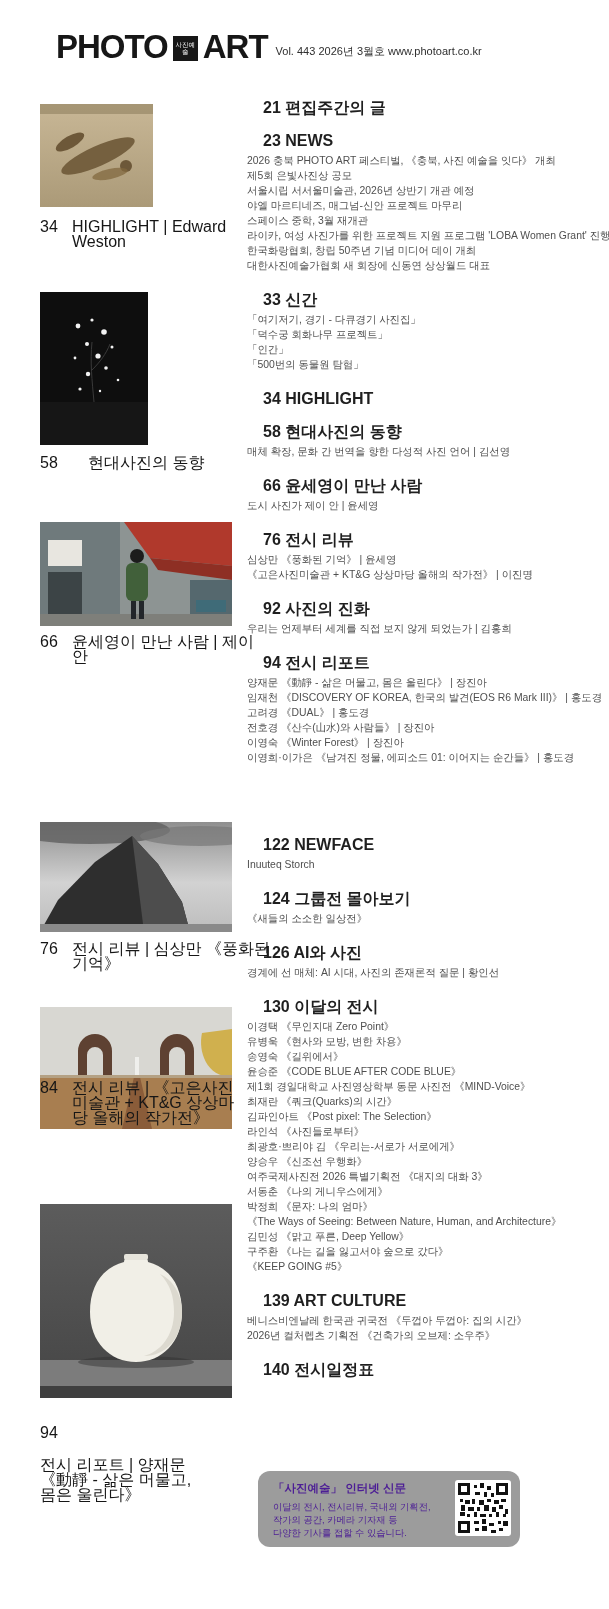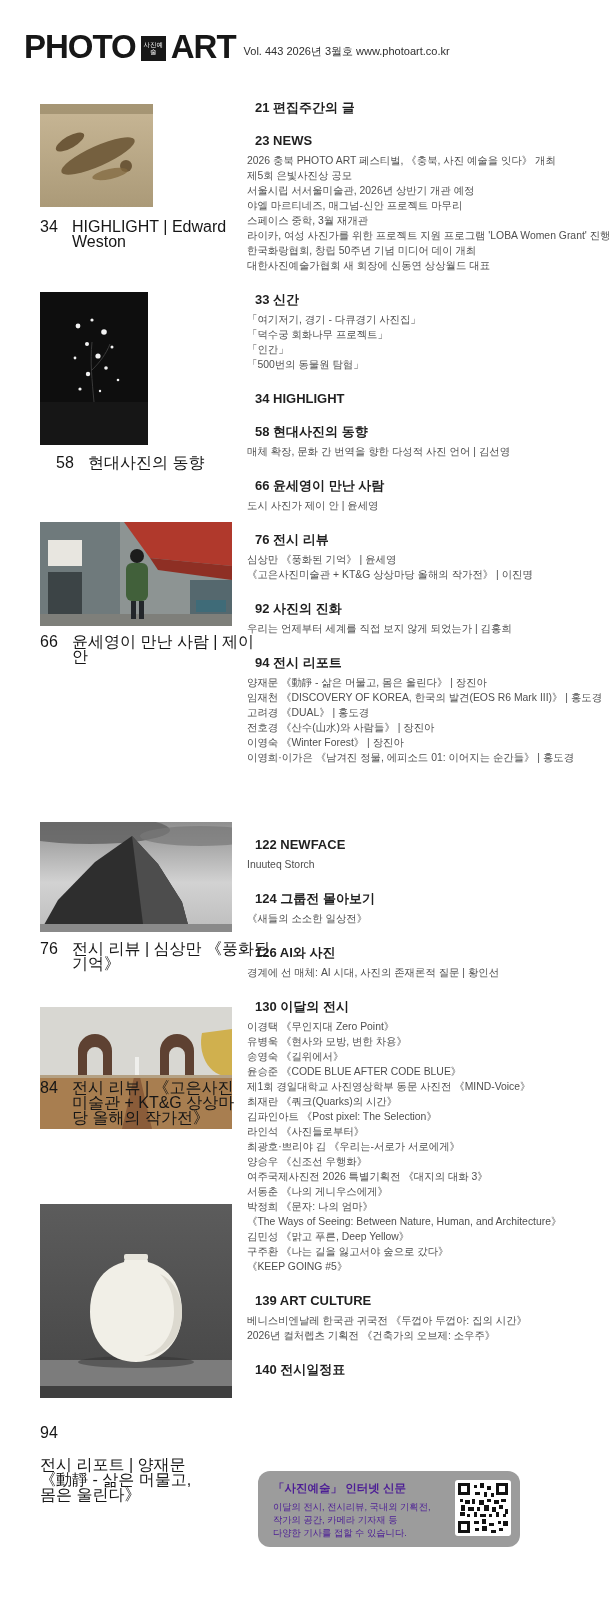--- a/index.html
+++ b/index.html
@@ -1,21 +1,21 @@
 <!DOCTYPE html>
 <html><head>
 <meta charset="utf-8">
 <style>
   html,body{margin:0;padding:0;background:#ffffff;}
   body{width:609px;height:1609px;position:relative;overflow:hidden;
        font-family:"Liberation Sans","DejaVu Sans",sans-serif;color:#222;}
   .page{position:absolute;inset:0;background:#fff;}
 
   
-  .masthead{position:absolute;left:24px;top:30px;display:flex;align-items:center;}
+  .masthead{position:absolute;left:56px;top:30px;display:flex;align-items:center;}
   .logo{display:flex;align-items:center;}
   .logo-word{font-size:33px;font-weight:bold;letter-spacing:-1px;color:#171717;line-height:33px;}
   .logo-box{width:25px;height:25px;background:#171717;color:#fff;font-size:6.5px;line-height:7.5px;
             display:flex;align-items:center;justify-content:center;text-align:center;
             margin:3px 5px 0 5px;word-break:break-all;padding:1px;box-sizing:border-box;}
   .issue-info{font-size:11px;color:#2e2e2e;margin-left:8px;margin-top:10px;letter-spacing:0;}
 
   
   figure.thumb{position:absolute;margin:0;padding:0;overflow:hidden;}
   figure.thumb svg{display:block;}
@@ -23,33 +23,33 @@
   .t2{left:40px;top:292px;width:108px;height:153px;}
   .t3{left:40px;top:522px;width:192px;height:104px;}
   .t4{left:40px;top:822px;width:192px;height:110px;}
   .t5{left:40px;top:1007px;width:192px;height:122px;}
   .t6{left:40px;top:1204px;width:192px;height:194px;}
 
   .cap{position:absolute;display:flex;font-size:16px;color:#161616;line-height:15px;}
   .cap-no{width:32px;flex:0 0 32px;}
   .cap-t{display:block;}
   .c1{left:40px;top:219px;width:220px;}
-  .c2{left:56px;top:455px;width:220px;}
+  .c2{left:40px;top:455px;width:220px;gap:16px;}
   .c3{left:40px;top:634px;width:230px;}
   .c4{left:40px;top:941px;width:230px;}
   .c5{left:40px;top:1080px;width:210px;}
   .c5 .cap-t{width:163px;}
   .c6{left:40px;top:1425px;width:210px;flex-direction:column;}
   .c6 .cap-t{width:160px;}
 
   
   .toc-col{position:absolute;left:247px;width:340px;}
   #toc-top{top:101px;}
   #toc-bottom{top:838px;}
-  .toc-header{font-size:13px;font-weight:bold;color:#1f1f1f;line-height:13px;margin:20px 0 6px 8px;}
+  .toc-header{font-size:16px;font-weight:bold;color:#1f1f1f;line-height:13px;margin:20px 0 6px 16px;}
   .toc-section:first-child .toc-header{margin-top:0;}
   .toc-line{font-size:10.4px;color:#4f4f4f;line-height:15px;white-space:nowrap;}
 
   
   .banner{position:absolute;left:258px;top:1471px;width:262px;height:76px;background:#9c9c9c;
           border-radius:12px;color:#4c1d95;padding:10px 12px 8px 15px;box-sizing:border-box;}
   .banner-title{font-size:11.5px;font-weight:bold;margin-bottom:5px;letter-spacing:0;}
   .banner-line{font-size:9.3px;line-height:13px;}
   .qr{position:absolute;right:9px;top:9px;width:56px;height:56px;background:#fff;border-radius:3px;
       display:flex;align-items:center;justify-content:center;}

